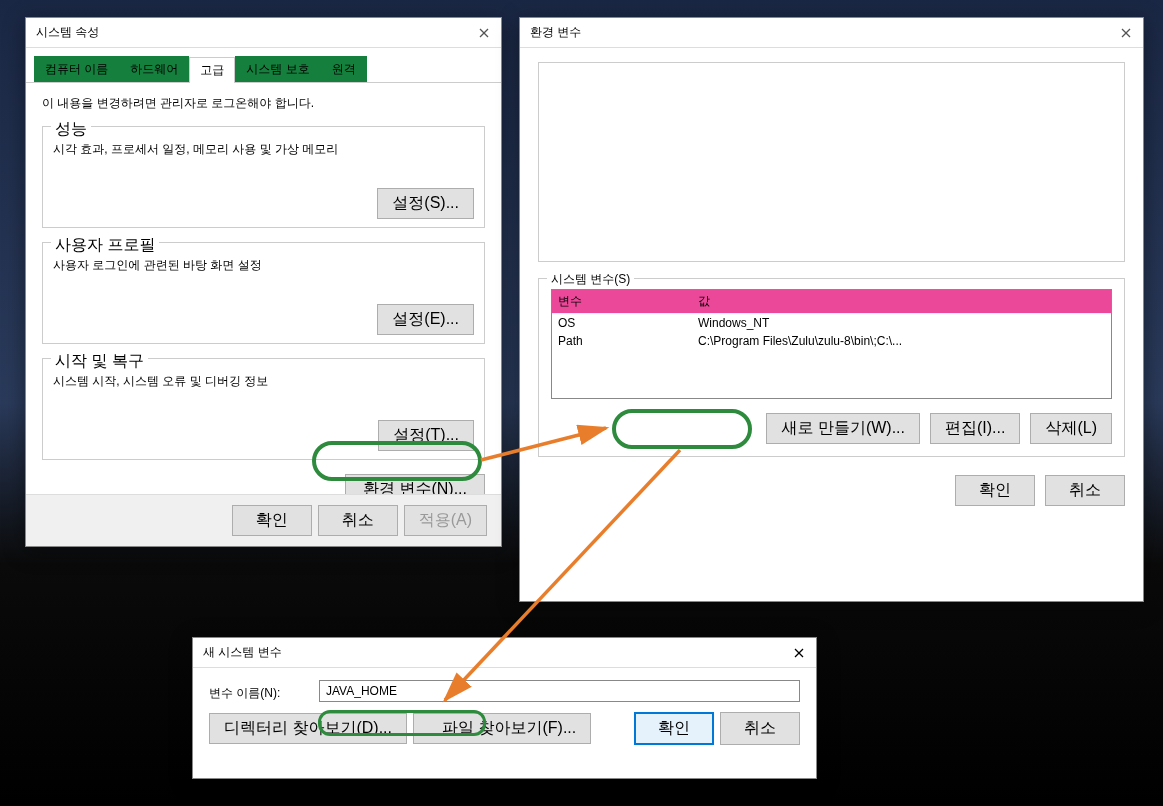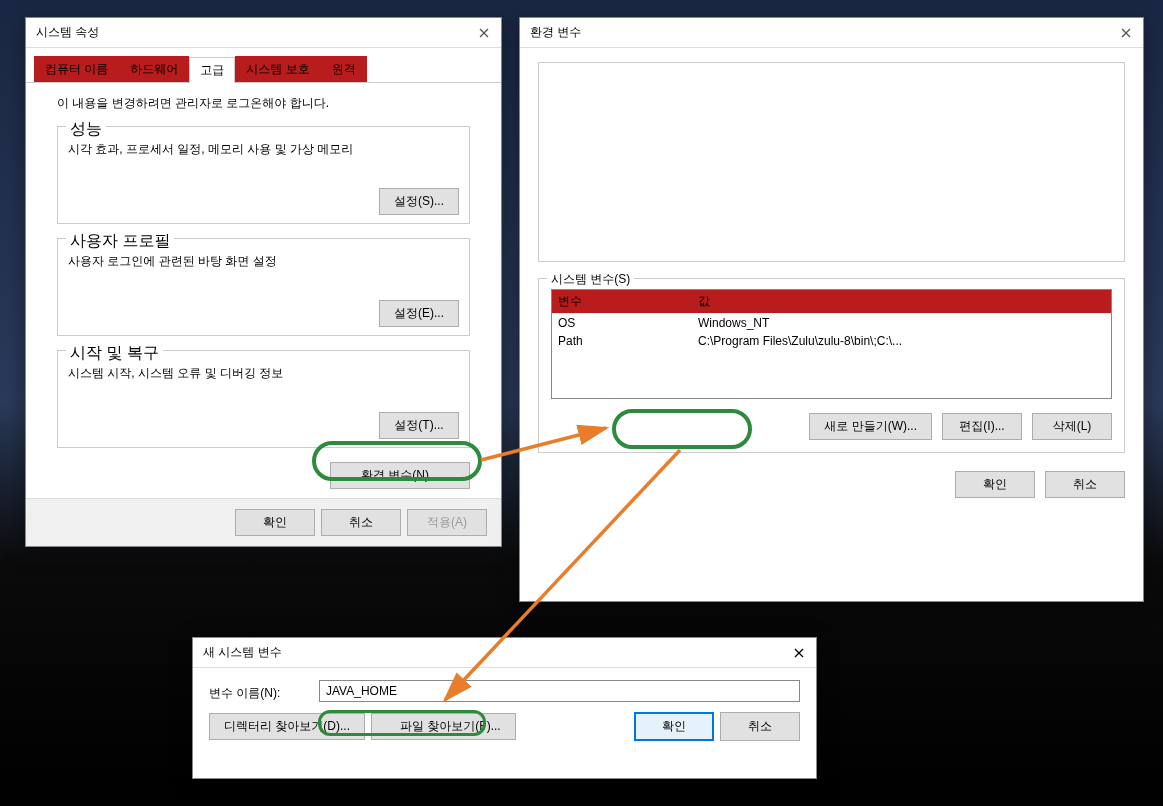--- a/index.html
+++ b/index.html
@@ -2,34 +2,34 @@
 <html><head>
 <meta charset="utf-8">
 <style>
 * { box-sizing: border-box; font-family: "Malgun Gothic", "맑은 고딕", sans-serif; }
 body { margin: 0; width: 1163px; height: 806px; background: linear-gradient(to bottom, #1a2744 0%, #2a3a5a 50%, #0a0a0a 70%, #000 100%); position: relative; overflow: hidden; }
 .window { position: absolute; background: #fff; border: 1px solid #888; box-shadow: 0 4px 20px rgba(0,0,0,0.4); }
 .titlebar { height: 30px; display: flex; align-items: center; justify-content: space-between; padding: 0 8px 0 10px; background: #fff; font-size: 12px; color: #000; border-bottom: 1px solid #ddd; }
 .close-x { width: 18px; height: 18px; display: flex; align-items: center; justify-content: center; cursor: pointer; color: #555; }
 .close-x svg { width: 10px; height: 10px; }
 .tabs { display: flex; border-bottom: 1px solid #ccc; padding: 8px 8px 0 8px; background: #fff; }
-.tab { padding: 4px 10px; font-size: 12px; border: 1px solid transparent; border-bottom: none; cursor: pointer; background: #b91c1c; }
+.tab { padding: 4px 10px; font-size: 12px; border: 1px solid transparent; border-bottom: none; cursor: pointer; background: #15803d; }
 .tab.active { border-color: #ccc; background: #fff; position: relative; top: 1px; }
-.content { padding: 12px 31px; font-size: 12px; color: #000; }
+.content { padding: 12px 16px; font-size: 12px; color: #000; }
 .groupbox { border: 1px solid #ccc; margin-bottom: 14px; padding: 10px 10px 8px 10px; position: relative; }
 .grouplabel { position: absolute; top: -8px; left: 8px; background: #fff; padding: 0 4px; font-size: 16px; }
 .groupdesc { font-size: 12px; margin: 4px 0 30px 0; }
-.btn { background: #e1e1e1; border: 1px solid #adadad; padding: 4px 14px; font-size: 12px; cursor: pointer; min-width: 80px; text-align: center; }
+.btn { background: #e1e1e1; border: 1px solid #adadad; padding: 4px 14px; font-size: 16px; cursor: pointer; min-width: 80px; text-align: center; }
 .btn.disabled { color: #999; }
 .btn-row-right { display: flex; justify-content: flex-end; gap: 6px; }
 .dialog-footer { padding: 10px 14px; display: flex; justify-content: flex-end; gap: 6px; background: #f0f0f0; border-top: 1px solid #ddd; }
 .highlight-oval { position: absolute; border: 4px solid #2e8b3d; border-radius: 22px; pointer-events: none; }
 .arrow { position: absolute; pointer-events: none; }
 .listbox { border: 1px solid #888; background: #fff; font-size: 12px; height: 110px; overflow-y: scroll; }
-.listhead { display: flex; background: #b91c1c; border-bottom: 1px solid #eee; align-items: flex-end; }
+.listhead { display: flex; background: #ec4899; border-bottom: 1px solid #eee; align-items: flex-end; }
 .listhead > div { padding: 3px 6px; font-size: 12px; }
 .listrow { display: flex; }
 .listrow > div { padding: 2px 6px; font-size: 12px; }
 .col-var { width: 140px; }
 .col-val { flex: 1; white-space: nowrap; overflow: hidden; text-overflow: ellipsis; }
 .form-row { display: flex; align-items: flex-end; margin-bottom: 10px; }
 .form-label { width: 110px; font-size: 12px; }
 .form-input { flex: 1; border: 1px solid #888; padding: 3px 6px; font-size: 12px; height: 22px; }
 .form-input.focus { border: 1px solid #0078d7; outline: 1px solid #0078d7; }
 .btn.primary { border: 2px solid #0078d7; background: #e5f1fb; }

